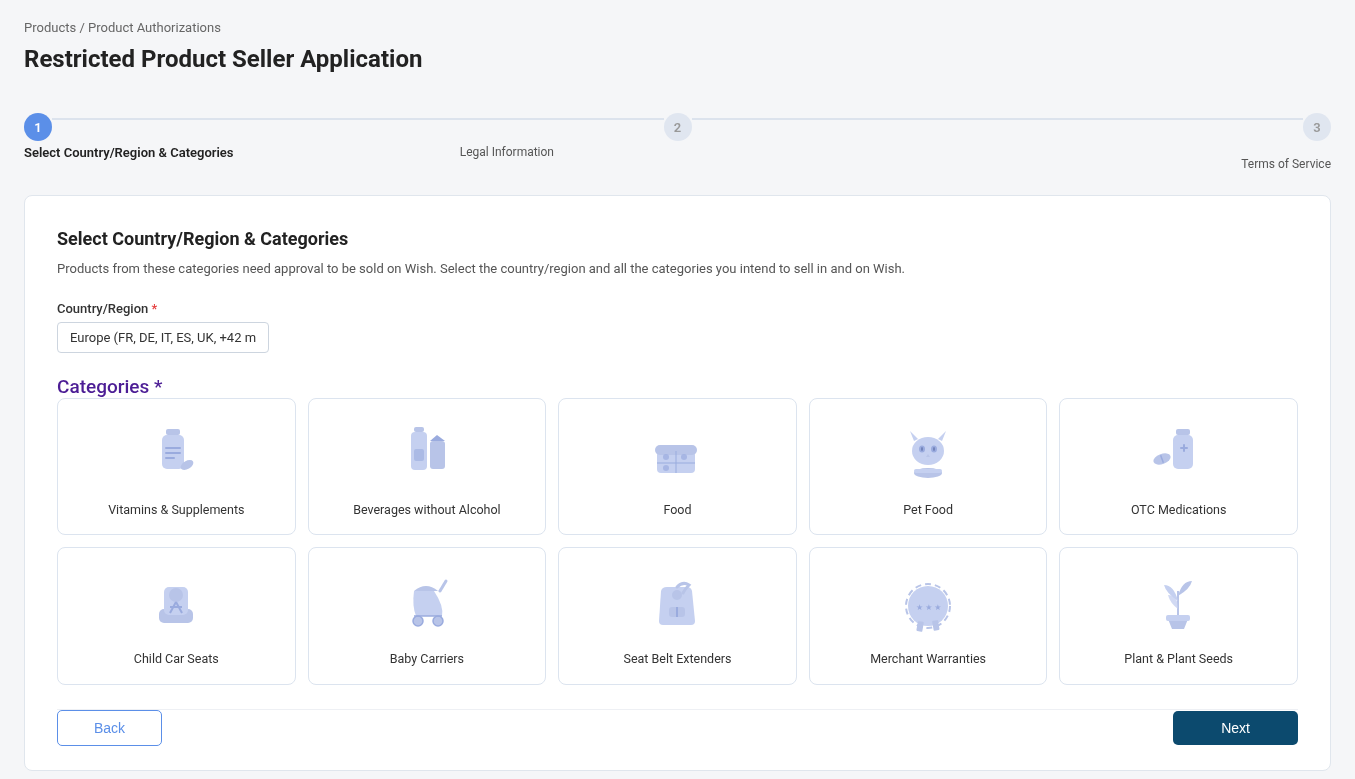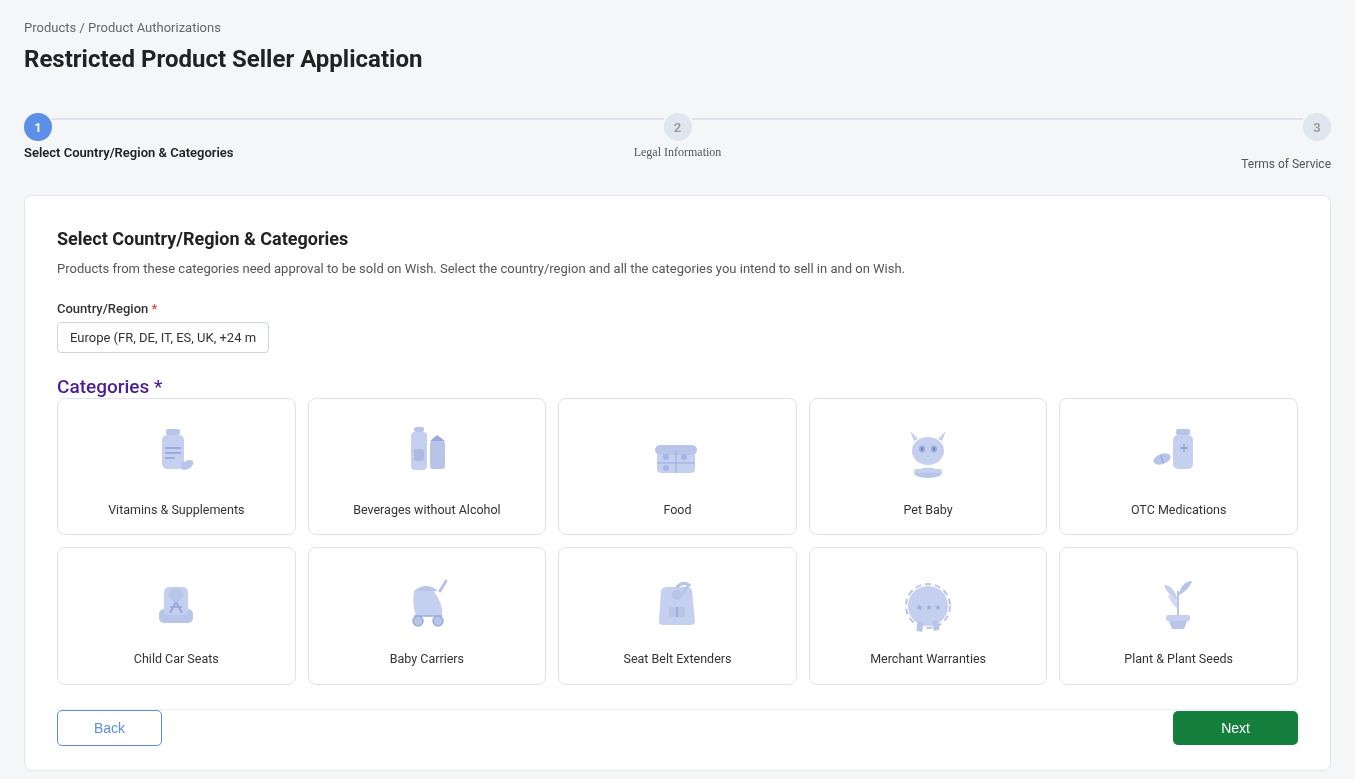--- a/index.html
+++ b/index.html
@@ -147,21 +147,21 @@
       background: #fff;
       color: #5b8fe8;
       padding: 9px 36px;
       border-radius: 5px;
       font-size: 14px;
       cursor: pointer;
       font-weight: 500;
     }
     .btn-next {
       border: none;
-      background: #15803d;
+      background: #0c4a6e;
       color: #fff;
       padding: 9px 48px;
       border-radius: 5px;
       font-size: 14px;
       cursor: pointer;
       font-weight: 500;
     }
 
     
     .stepper-row {
@@ -174,21 +174,21 @@
       display: flex;
       width: 100%;
       margin-bottom: 24px;
     }
     .stepper-label-item {
       flex: 1;
       font-size: 12px;
       color: #555;
     }
     .stepper-label-item:first-child { text-align: left; }
-    .stepper-label-item:nth-child(2) { text-align: center; font-family: Liberation Serif, serif; }
+    .stepper-label-item:nth-child(2) { text-align: left; }
     .stepper-label-item:last-child { text-align: right; margin-top: 12px; }
     .stepper-label-item.active { color: #222; font-weight: 600; font-size: 13px; }
   </style>
 </head>
 <body>
 
 <div class="page-wrapper">
 
   <div class="breadcrumb">
     <span>Products</span><span> / </span><span>Product Authorizations</span>
@@ -217,21 +217,21 @@
 
   <div class="card">
     <div class="section-title">Select Country/Region &amp; Categories</div>
     <div class="section-desc">Products from these categories need approval to be sold on Wish. Select the country/region and all the categories you intend to sell in and on Wish.</div>
 
     
     <div class="field-label">
       <span>Country/Region</span>
       <span class="required"> *</span>
     </div>
-    <div class="select-field">Europe (FR, DE, IT, ES, UK, +24 m</div>
+    <div class="select-field">Europe (FR, DE, IT, ES, UK, +42 m</div>
 
     
     <div class="categories-label">
       <span>Categories</span>
       <span class="required"> *</span>
     </div>
 
     <div class="categories-grid">
 
       <div class="category-card">
@@ -299,21 +299,21 @@
             <ellipse cx="38" cy="28" rx="3" ry="3.5" fill="#9aabde"></ellipse>
             <ellipse cx="26" cy="28" rx="1" ry="2" fill="#7080b8"></ellipse>
             <ellipse cx="38" cy="28" rx="1" ry="2" fill="#7080b8"></ellipse>
 
             <polygon points="32,33 30,36 34,36" fill="#b8c4e8"></polygon>
 
             <ellipse cx="32" cy="52" rx="14" ry="5" fill="#b8c4e8"></ellipse>
             <rect x="18" y="48" width="28" height="4" rx="2" fill="#c5d0f0"></rect>
           </svg>
         </div>
-        <div class="category-name">Pet Baby</div>
+        <div class="category-name">Pet Food</div>
       </div>
 
       <div class="category-card">
         <div class="category-icon">
           <svg width="65" height="65" viewBox="0 0 65 65" fill="none">
 
             <rect x="30" y="8" width="14" height="6" rx="2" fill="#b8c4e8"></rect>
             <rect x="27" y="14" width="20" height="34" rx="5" fill="#c5d0f0"></rect>
 
             <ellipse cx="16" cy="38" rx="9" ry="5" fill="#b8c4e8" transform="rotate(-20 16 38)"></ellipse>

